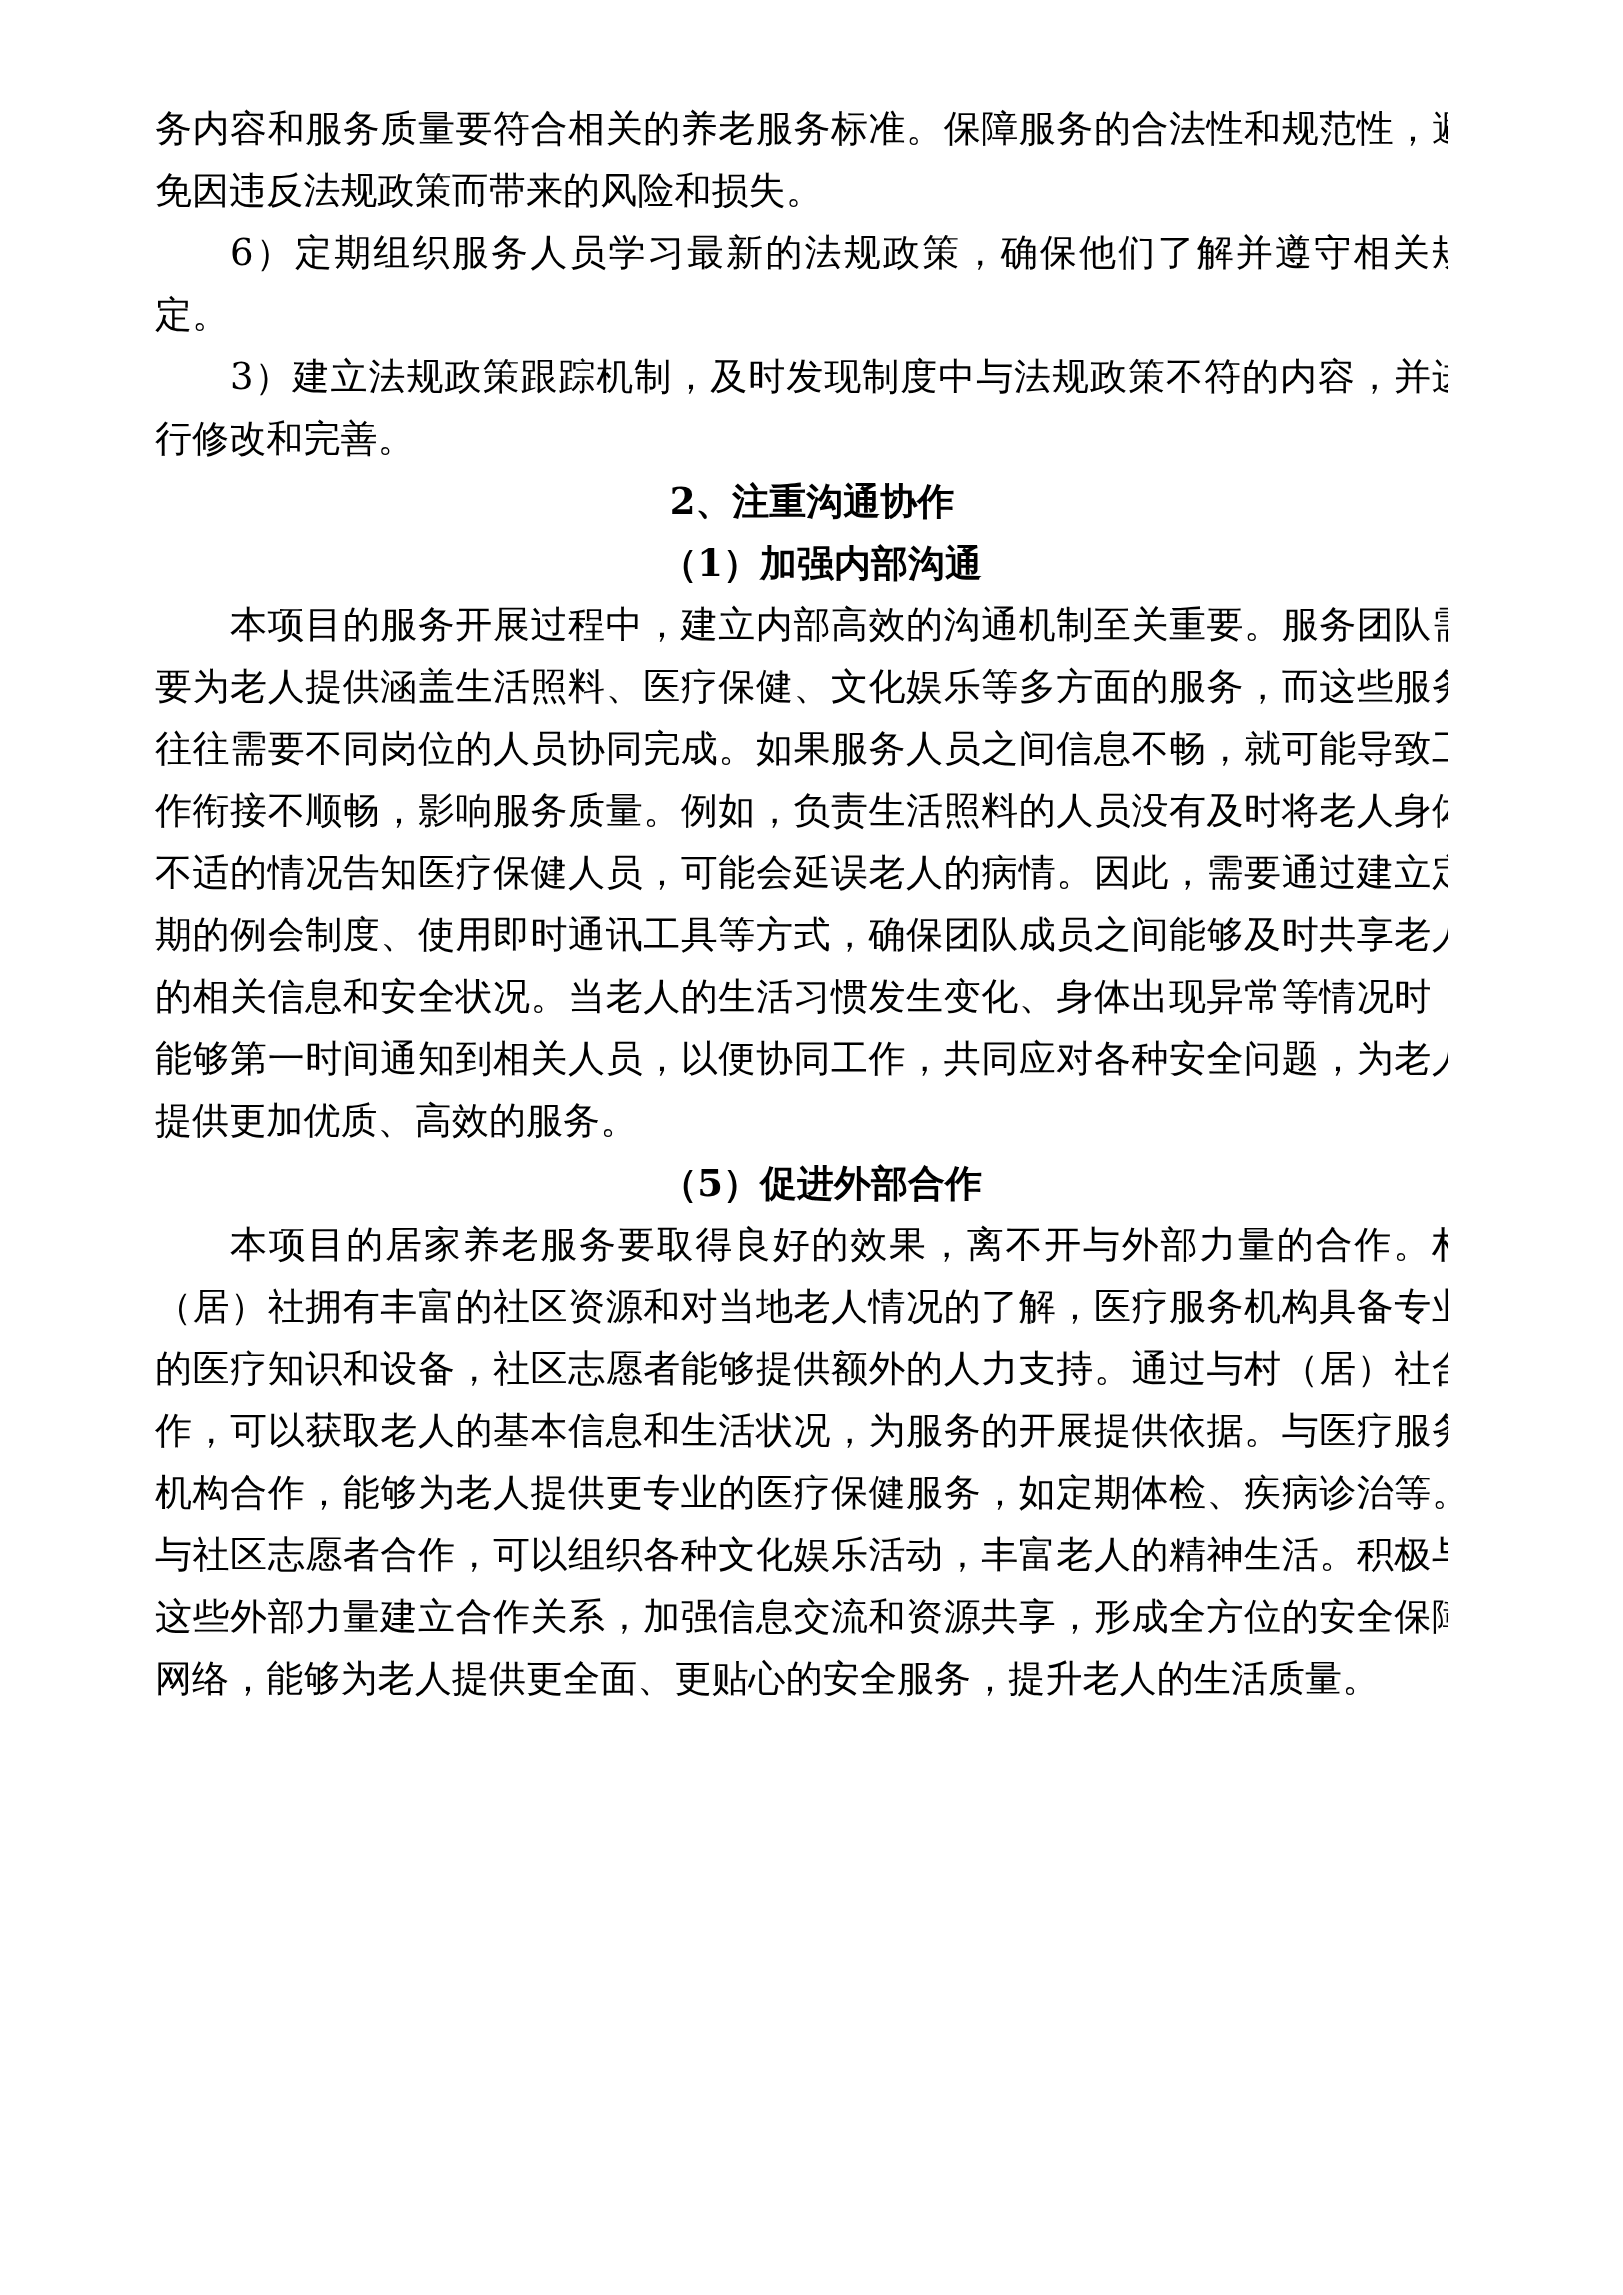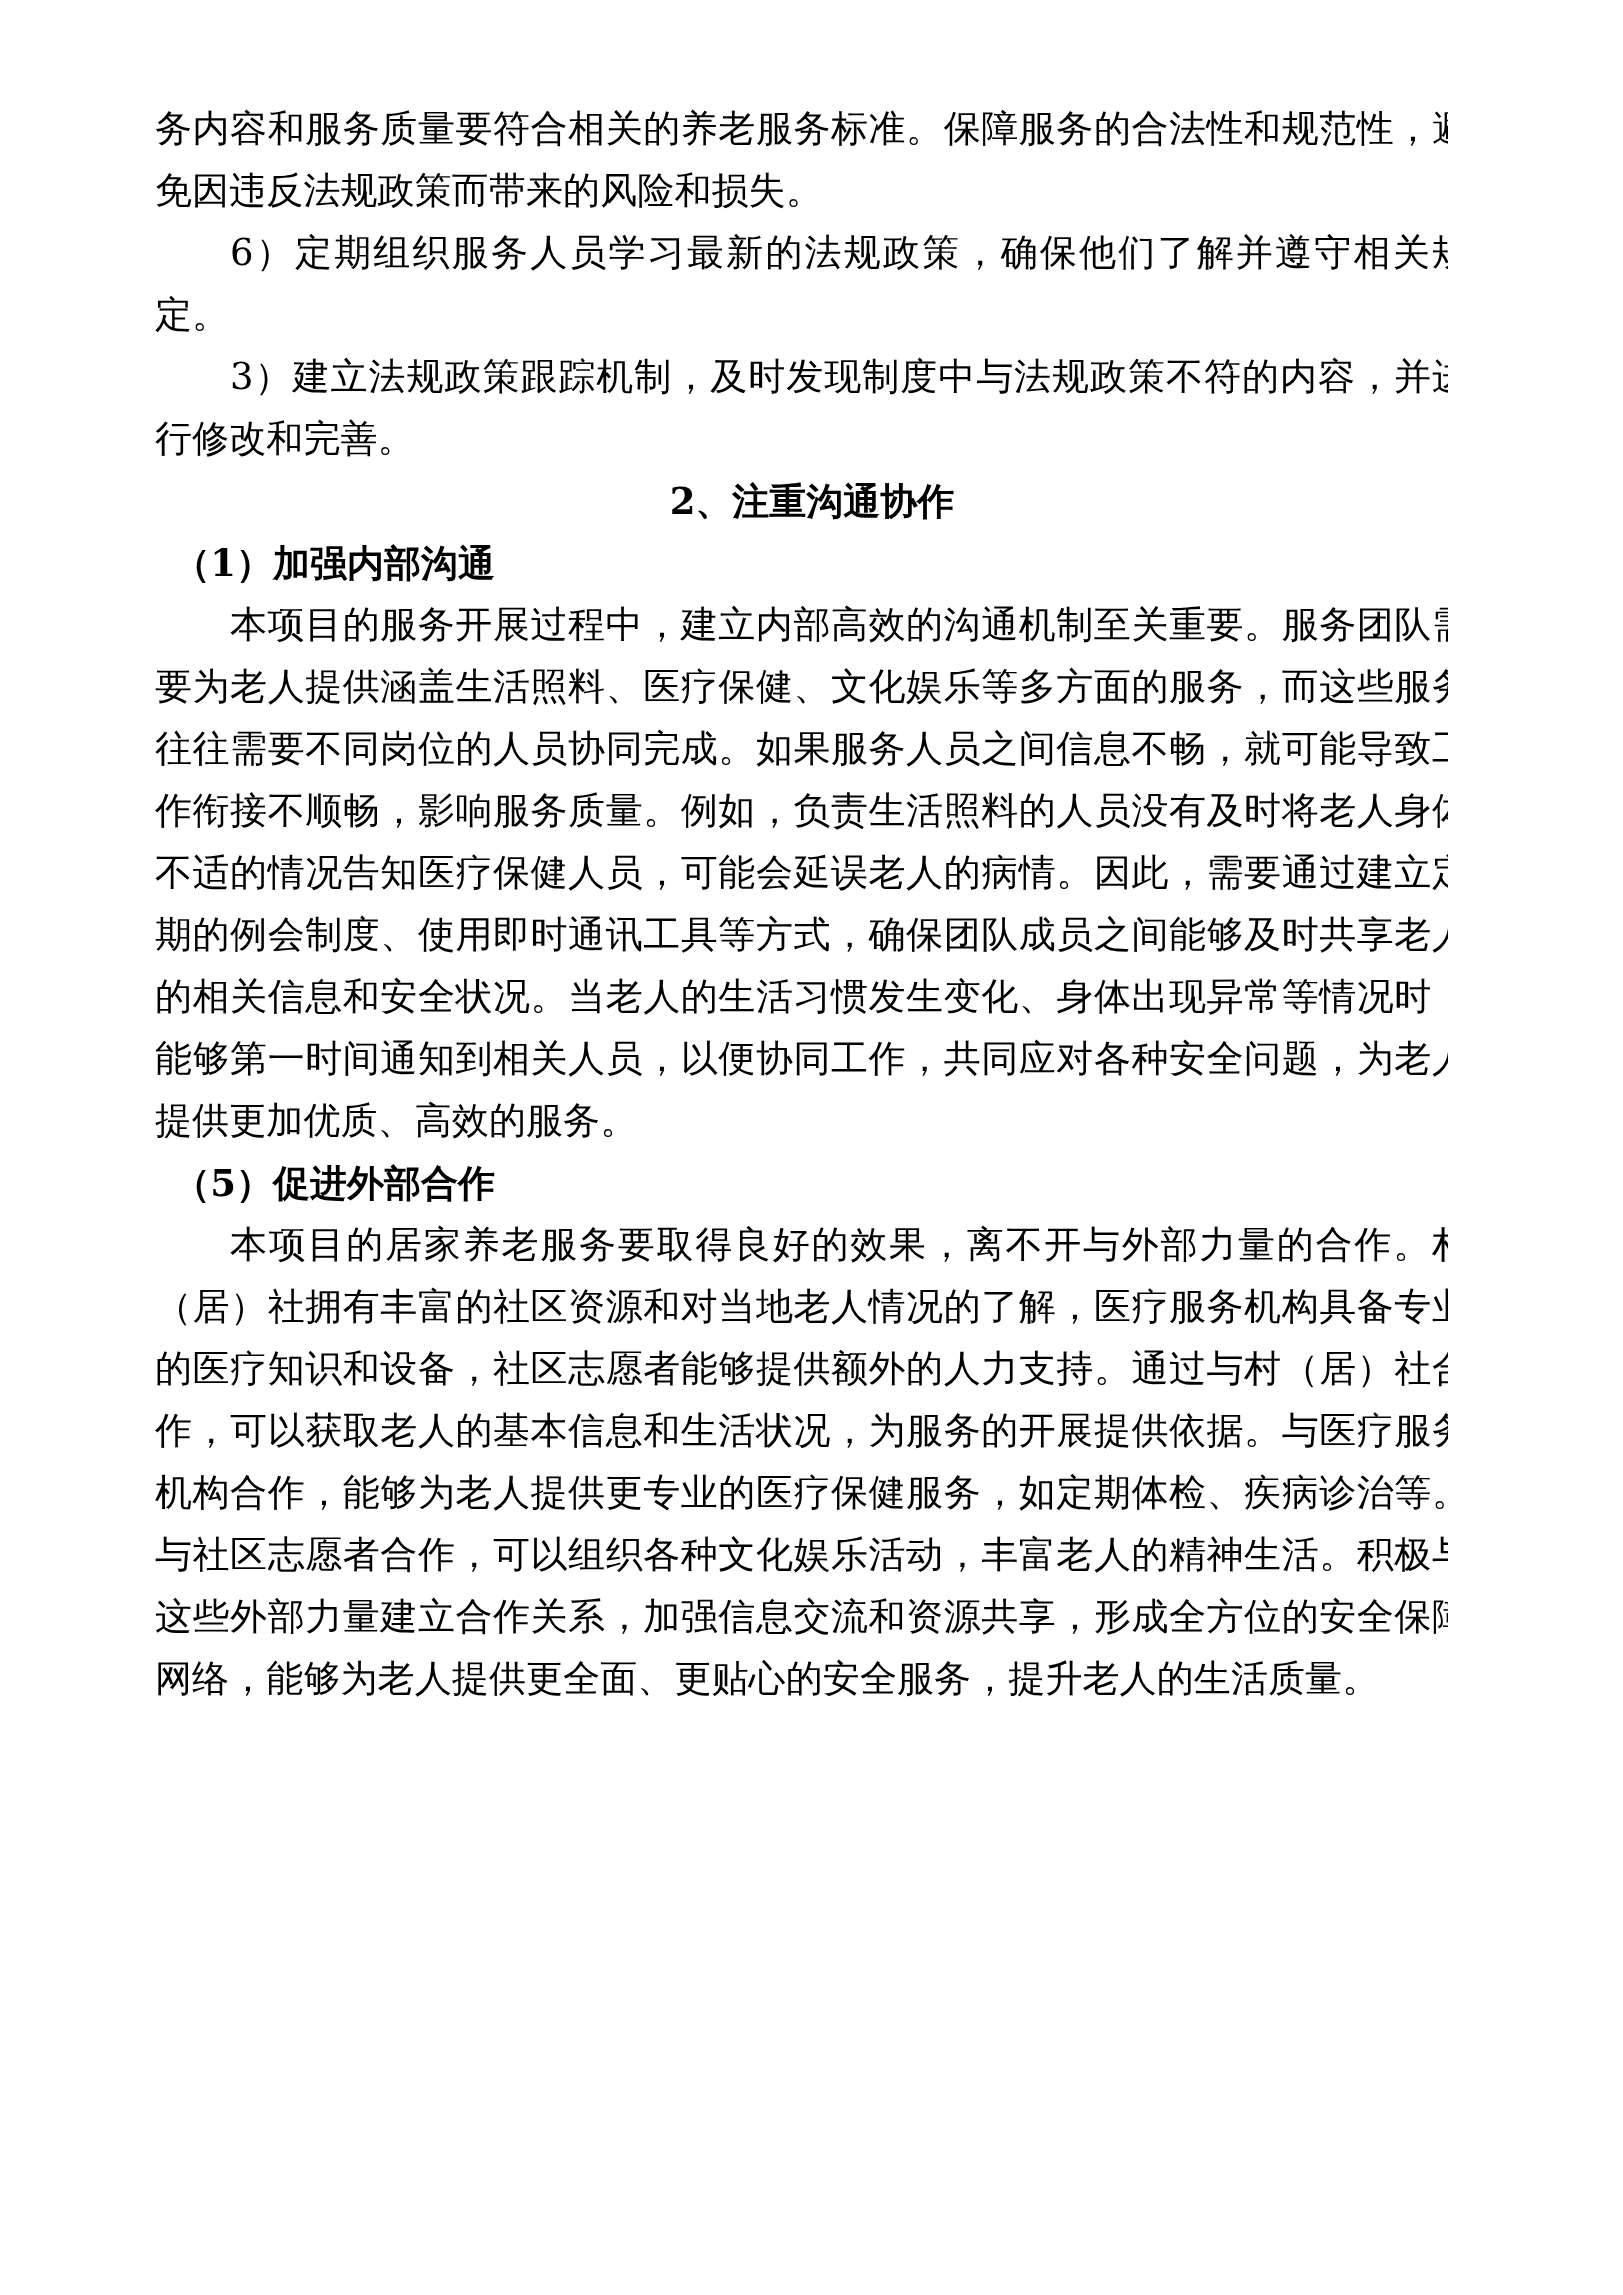--- a/index.html
+++ b/index.html
@@ -48,21 +48,21 @@
     font-weight: bold;
     margin: 0;
     text-align: center;
     word-break: break-all;
   }
   .heading-sub {
     font-size: 37px;
     line-height: 62px;
     font-weight: bold;
     margin: 0;
-    text-align: left;
+    text-align: center;
     text-indent: 18.3px;
     word-break: break-all;
   }
 </style>
 </head>
 <body>
 
 <div class="page">
   <div class="content">
 

